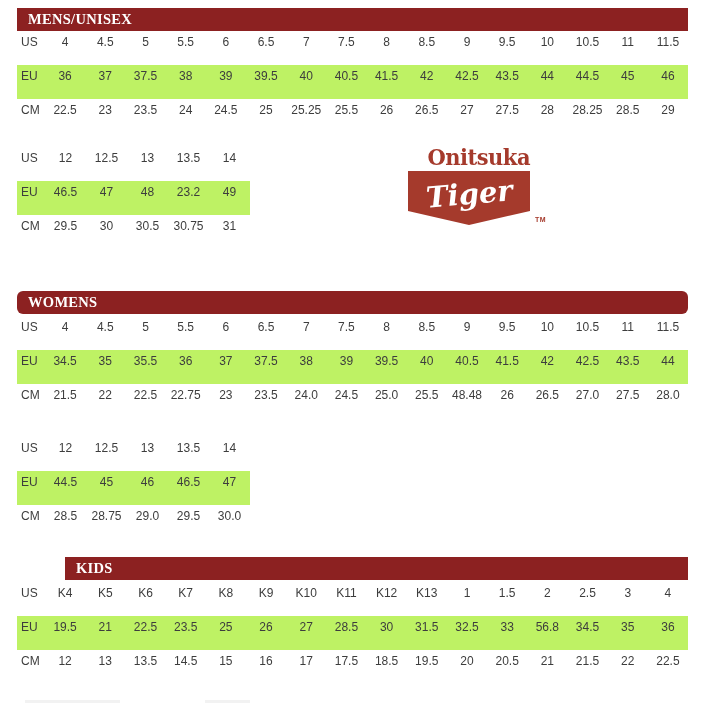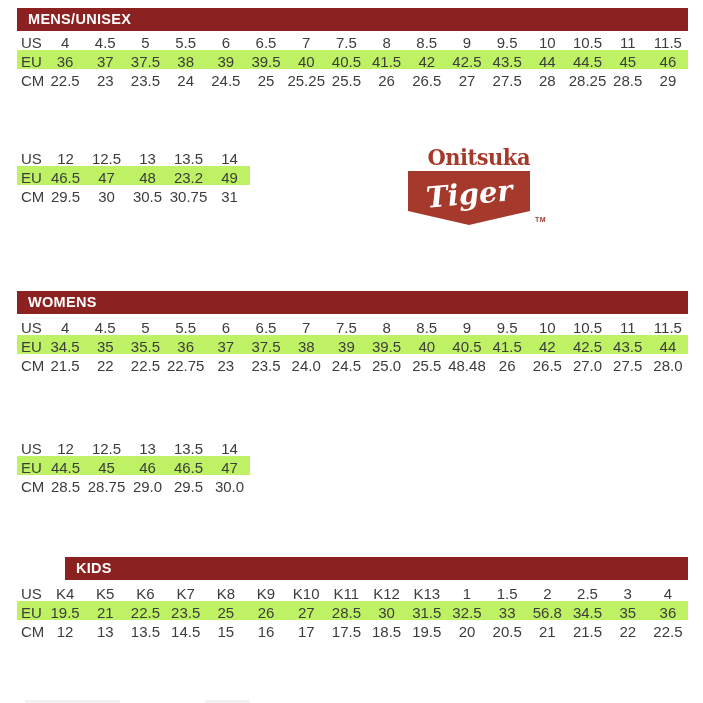--- a/index.html
+++ b/index.html
@@ -13,24 +13,25 @@
     color:#3d3d3d;
   }
   .bar {
     position:absolute; left:17px; right:15px;
     height:23px; line-height:23px;
     background:#8C2121;
     color:#ffffff;
     font-size:14.5px; font-weight:bold;
     padding-left:11px;
     letter-spacing:0.3px;
+    font-family:Liberation Serif, serif;
   }
   .size-table { position:absolute; left:17px; right:15px; }
   .size-table.small { right:auto; width:233px; }
-  .trow { display:flex; height:19px; line-height:23px; font-size:15px; }
+  .trow { display:flex; height:34px; line-height:23px; font-size:12px; }
   .trow.shaded { background:#bef264; }
   .tlabel { flex:none; width:28px; padding-left:4px; }
   .tcell { flex:1 1 0; text-align:center; white-space:nowrap; }
   .small .tcell { flex:none; width:41px; }
 
   
   .logo {
     position:absolute; top:144px; left:408px; width:122px;
     text-align:right; color:#A53A2C;
   }
@@ -61,21 +62,21 @@
 
   
   .remnant { position:absolute; bottom:0; height:3px; background:#f2f2f2; }
   .remnant.a { left:25px;  width:95px; }
   .remnant.b { left:205px; width:45px; }
 
   
   #bar-mens   { top:8px; }
   #tbl-mens   { top:31px; }
   #tbl-mens-x { top:147px; }
-  #bar-womens { top:291px; }
+  #bar-womens { top:291px;border-radius:6px; }
   #tbl-womens { top:316px; }
   #tbl-womens-x { top:437px; }
   #bar-kids   { top:557px;margin-left:48px; }
   #tbl-kids   { top:582px; }
 </style>
 </head>
 <body>
 
 <div class="page">
 

